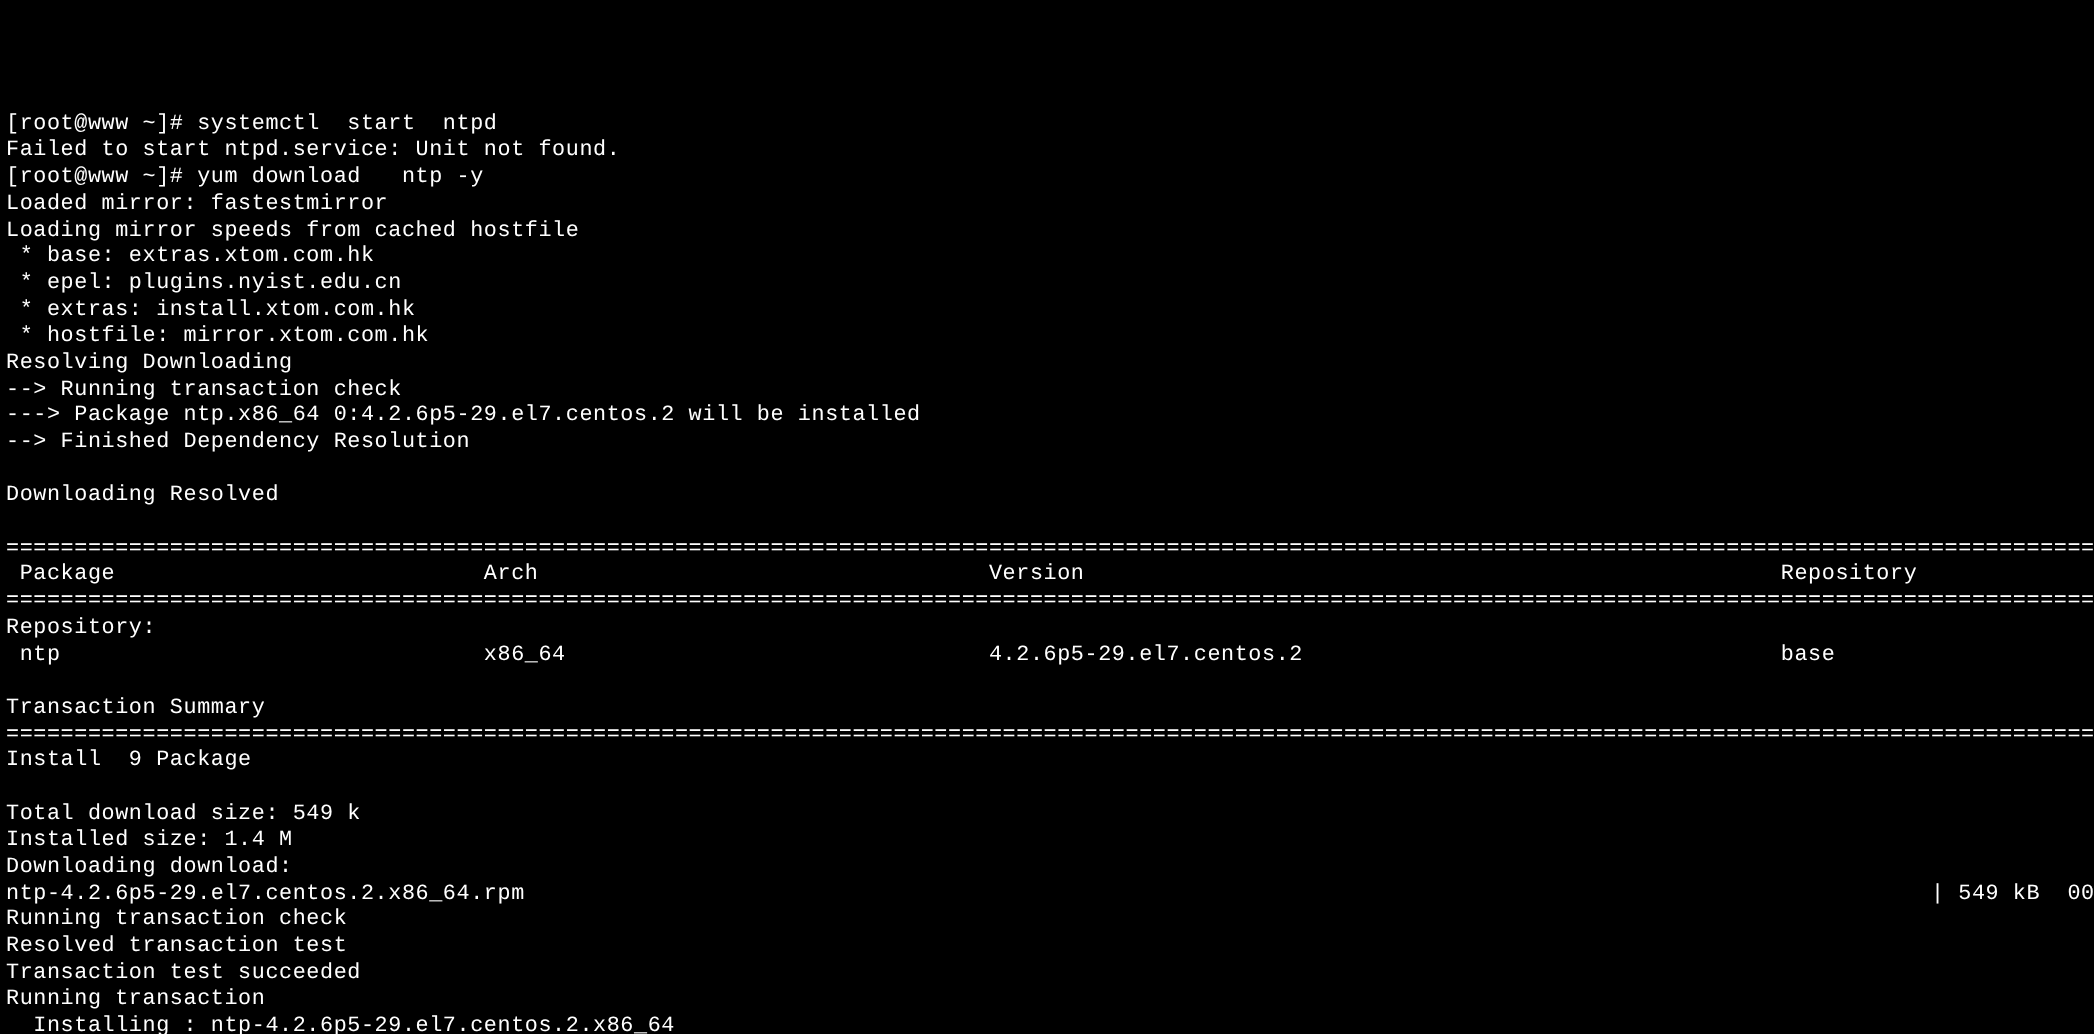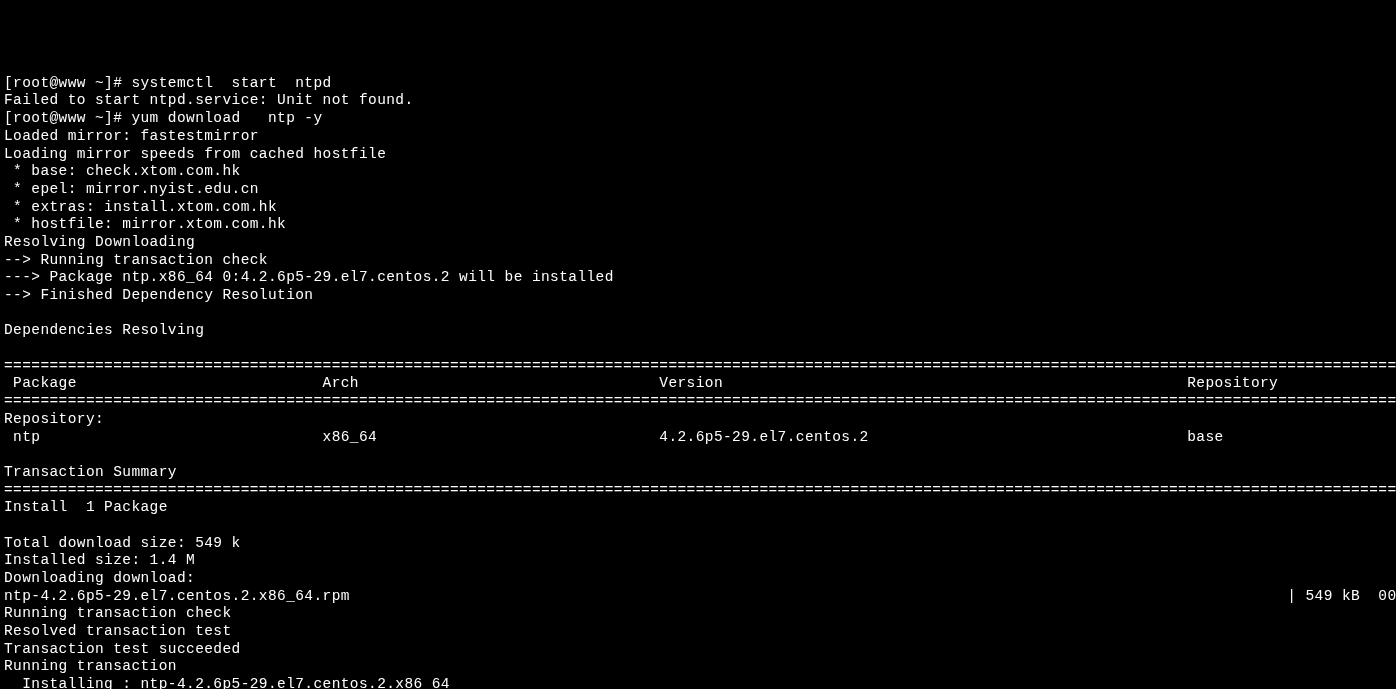--- a/index.html
+++ b/index.html
@@ -19,40 +19,40 @@
 </head>
 <body>
 
 
 
 <div class="terminal"><span class="line"><span>[root@www ~]# </span><span>systemctl  start  ntpd</span></span>
 <span class="line">Failed to start ntpd.service: Unit not found.</span>
 <span class="line"><span>[root@www ~]# </span><span>yum download   ntp -y</span></span>
 <span class="line">Loaded mirror: fastestmirror</span>
 <span class="line">Loading mirror speeds from cached hostfile</span>
-<span class="line"> * base: check.xtom.com.hk</span>
-<span class="line"> * epel: mirror.nyist.edu.cn</span>
+<span class="line"> * base: extras.xtom.com.hk</span>
+<span class="line"> * epel: plugins.nyist.edu.cn</span>
 <span class="line"> * extras: install.xtom.com.hk</span>
 <span class="line"> * hostfile: mirror.xtom.com.hk</span>
 <span class="line">Resolving Downloading</span>
 <span class="line">--&gt; Running transaction check</span>
 <span class="line">---&gt; Package ntp.x86_64 0:4.2.6p5-29.el7.centos.2 will be installed</span>
 <span class="line">--&gt; Finished Dependency Resolution</span>
 <span class="line"> </span>
-<span class="line">Dependencies Resolving</span>
+<span class="line">Downloading Resolved</span>
 <span class="line"> </span>
 <span class="line">====================================================================================================================================================================</span>
 <span class="line"> Package                           Arch                                 Version                                                   Repository                             Size</span>
 <span class="line">====================================================================================================================================================================</span>
 <span class="line">Repository:</span>
 <span class="line"> ntp                               x86_64                               4.2.6p5-29.el7.centos.2                                   base                                  549 k</span>
 <span class="line"> </span>
 <span class="line">Transaction Summary</span>
 <span class="line">====================================================================================================================================================================</span>
-<span class="line">Install  1 Package</span>
+<span class="line">Install  9 Package</span>
 <span class="line"> </span>
 <span class="line">Total download size: 549 k</span>
 <span class="line">Installed size: 1.4 M</span>
 <span class="line">Downloading download:</span>
 <span class="line">ntp-4.2.6p5-29.el7.centos.2.x86_64.rpm                                                                                                       | 549 kB  00:00:00</span>
 <span class="line">Running transaction check</span>
 <span class="line">Resolved transaction test</span>
 <span class="line">Transaction test succeeded</span>
 <span class="line">Running transaction</span>
 <span class="line">  Installing : ntp-4.2.6p5-29.el7.centos.2.x86_64                                                                                                              1/1</span>

